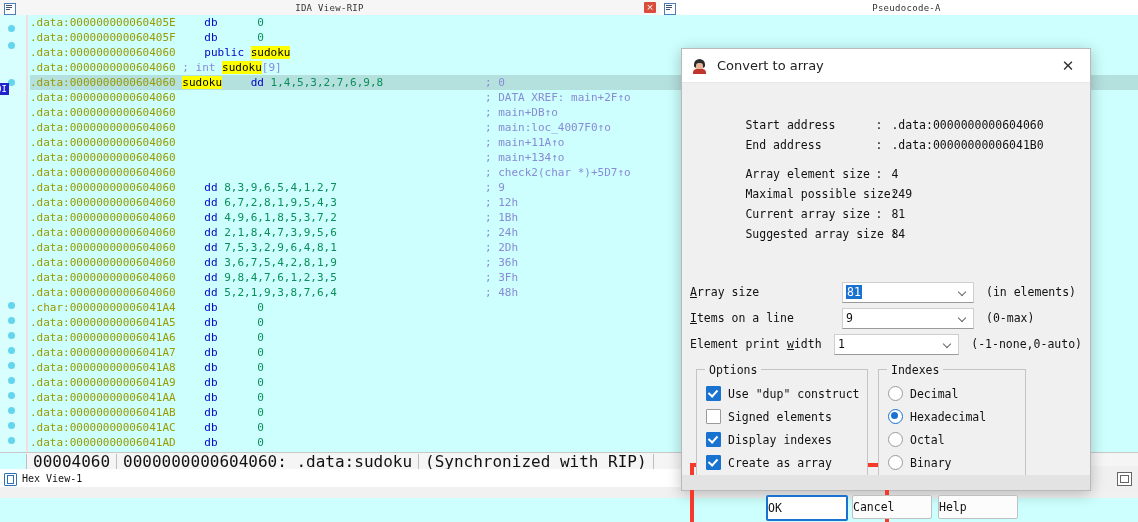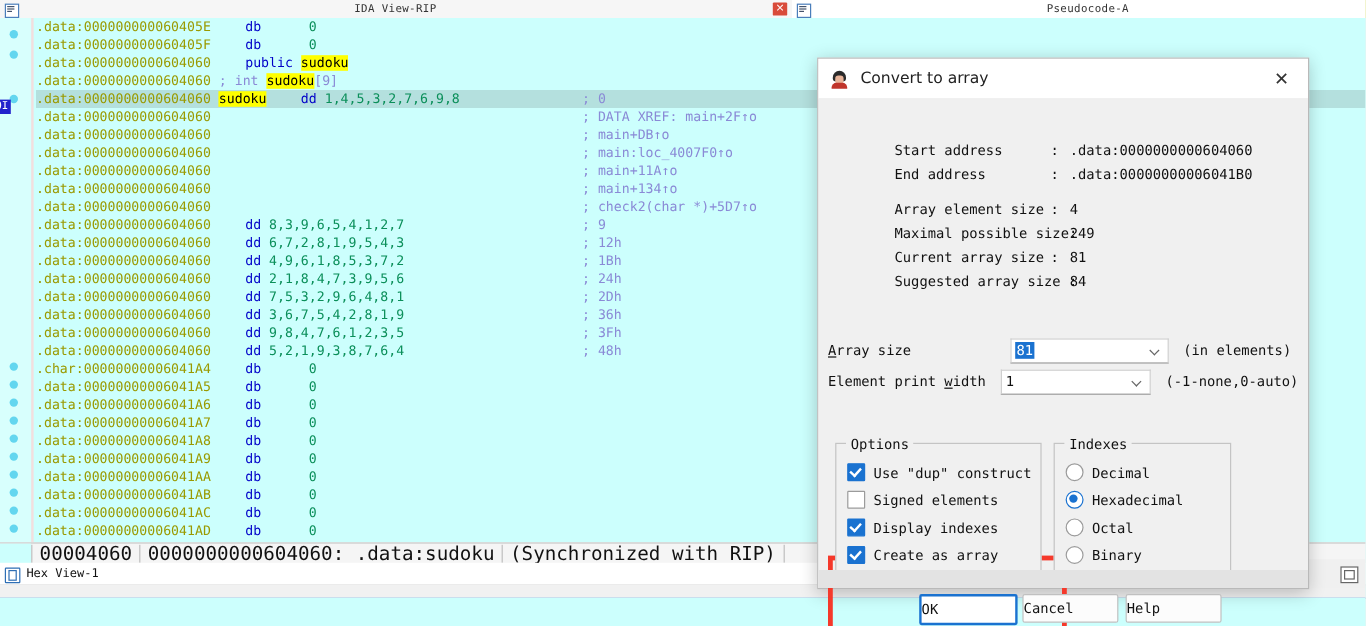--- a/index.html
+++ b/index.html
@@ -279,20 +279,28 @@
     <div class="fields">
       <div class="field">
         <span class="field-lbl"><u>A</u><span>rray size</span></span>
         <span class="combo">
           <span class="cval sel">81</span>
           <span class="chev"></span>
         </span>
         <span class="hint">(in elements)</span>
       </div>
       <div class="field">
+        <span class="field-lbl"><u>I</u><span>tems on a line</span></span>
+        <span class="combo">
+          <span class="cval">9</span>
+          <span class="chev"></span>
+        </span>
+        <span class="hint">(0-max)</span>
+      </div>
+      <div class="field">
         <span class="field-lbl"><span id="epw-a">Element print </span><u>w</u><span id="epw-b">idth</span></span>
         <span class="combo">
           <span class="cval">1</span>
           <span class="chev"></span>
         </span>
         <span class="hint">(-1-none,0-auto)</span>
       </div>
       <div class="redbox"></div>
     </div>
 

